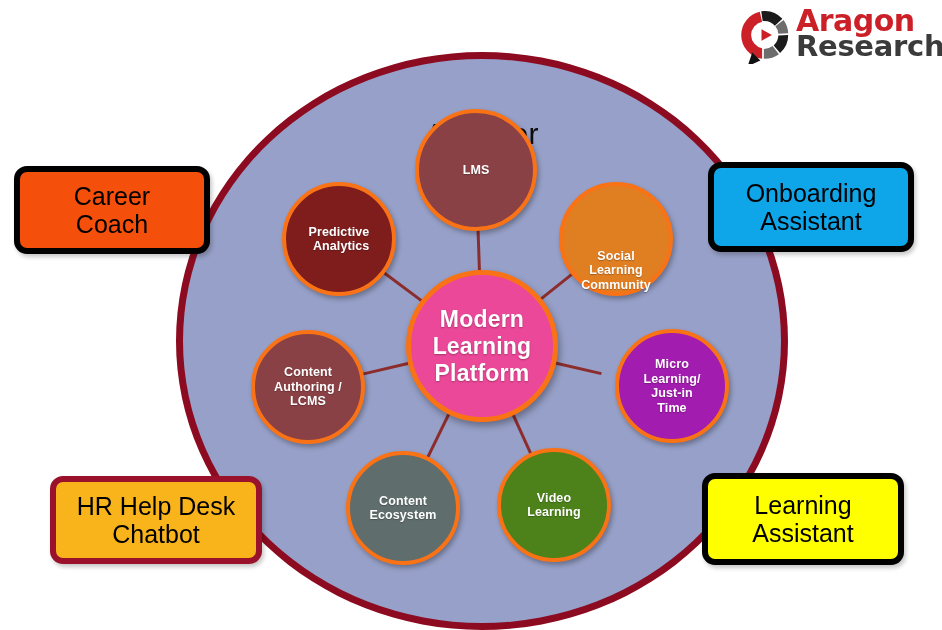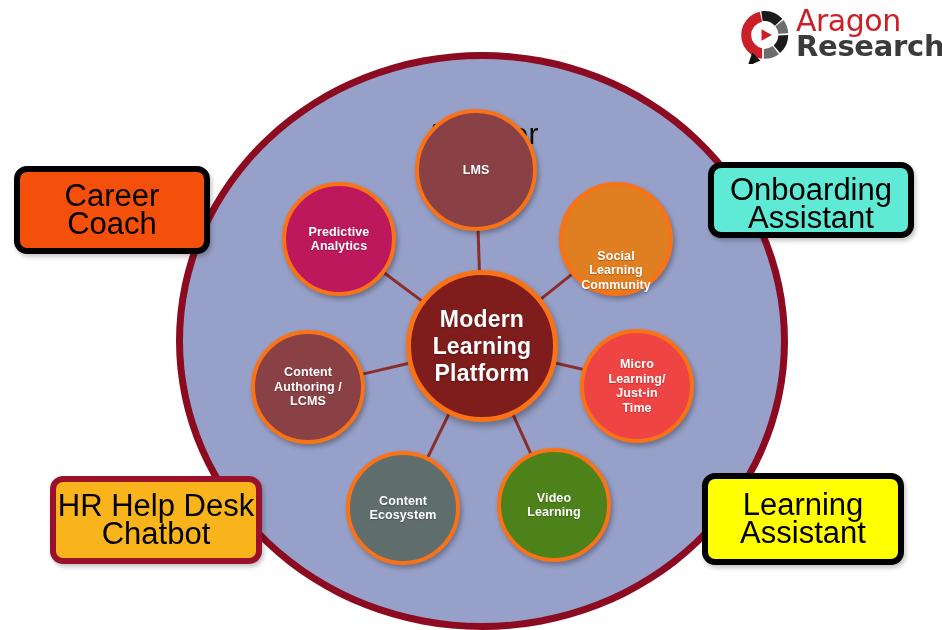--- a/index.html
+++ b/index.html
@@ -42,21 +42,21 @@
     left: 60px;
     top: 1px;
     width: 142px;
     height: 60px;
   }
   .logo-aragon {
     position: absolute;
     left: 0; top: 0;
     font-family: "DejaVu Sans", sans-serif;
     font-size: 30px;
-    font-weight: 400;
+    font-weight: 700;
     letter-spacing: -0.5px;
     color: #cc2028;
     line-height: 31px;
   }
   .logo-research {
     position: absolute;
     left: 0; top: 28px;
     font-family: "DejaVu Sans", sans-serif;
     font-size: 29px;
     font-weight: 700;
@@ -138,21 +138,21 @@
   
   .callout {
     position: absolute;
     box-sizing: border-box;
     border-radius: 13px;
     display: flex;
     align-items: center;
     justify-content: center;
     text-align: center;
     font-family: "Liberation Sans", sans-serif;
-    font-size: 31px;
+    font-size: 25px;
     font-weight: 400;
     line-height: 28px;
     color: #000000;
     white-space: pre-line;
     box-shadow: 2px 3px 4px rgba(0,0,0,0.22);
   }
 </style>
 </head>
 <body>
 
@@ -193,54 +193,54 @@
 
   <div id="nodes-layer">
       <div class="node" style="left: 415px; top: 109px; width: 122px; height: 122px; background: rgb(138, 65, 69);">
         <span class="node-label">LMS</span>
       </div>
       <div class="node" style="left: 559px; top: 182px; width: 114px; height: 114px; background: rgb(224, 126, 34); align-items: flex-end;">
         <span class="node-label">Social
 Learning
 Community</span>
       </div>
-      <div class="node" style="left: 580px; top: 329px; width: 114px; height: 114px; background: #ef4444;">
+      <div class="node" style="left: 615px; top: 329px; width: 114px; height: 114px; background: #a21caf;">
         <span class="node-label">Micro
 Learning/
 Just-in
 Time</span>
       </div>
       <div class="node" style="left: 497px; top: 448px; width: 114px; height: 114px; background: rgb(76, 130, 25);">
         <span class="node-label">Video
 Learning</span>
       </div>
       <div class="node" style="left: 346px; top: 451px; width: 114px; height: 114px; background: rgb(95, 109, 109);">
         <span class="node-label">Content
 Ecosystem</span>
       </div>
       <div class="node" style="left: 251px; top: 330px; width: 114px; height: 114px; background: rgb(138, 65, 69);">
         <span class="node-label">Content
 Authoring /
 LCMS</span>
       </div>
-      <div class="node" style="left: 282px; top: 182px; width: 114px; height: 114px; background: #be185d;">
+      <div class="node" style="left: 282px; top: 182px; width: 114px; height: 114px; background: #7f1d1d; text-align: right;">
         <span class="node-label">Predictive
 Analytics</span>
       </div>
-      <div class="node node-hub" style="left: 406px; top: 270px; width: 152px; height: 152px; background: #7f1d1d;">
+      <div class="node node-hub" style="left: 406px; top: 270px; width: 152px; height: 152px; background: #ec4899;">
         <span class="node-label">Modern
 Learning
 Platform</span>
       </div>
     </div>
 
   <div id="callouts-layer">
       <div class="callout" style="left: 14px; top: 166px; width: 196px; height: 88px; background: rgb(244, 80, 11); border: 6px solid rgb(0, 0, 0);"><span>Career
 Coach</span></div>
-      <div class="callout" style="left: 708px; top: 162px; width: 206px; height: 76px; background: #5eead4; border: 6px solid rgb(0, 0, 0); align-items: flex-end;"><span>Onboarding
+      <div class="callout" style="left: 708px; top: 162px; width: 206px; height: 90px; background: #0ea5e9; border: 6px solid rgb(0, 0, 0);"><span>Onboarding
 Assistant</span></div>
       <div class="callout" style="left: 34px; top: 476px; width: 212px; height: 88px; background: rgb(249, 180, 27); border: 6px solid rgb(153, 17, 42); margin-left: 16px;"><span>HR Help Desk
 Chatbot</span></div>
       <div class="callout" style="left: 702px; top: 473px; width: 202px; height: 92px; background: rgb(255, 255, 0); border: 6px solid rgb(0, 0, 0);"><span>Learning
 Assistant</span></div>
     </div>
 
 </div>
 
 </body></html>

